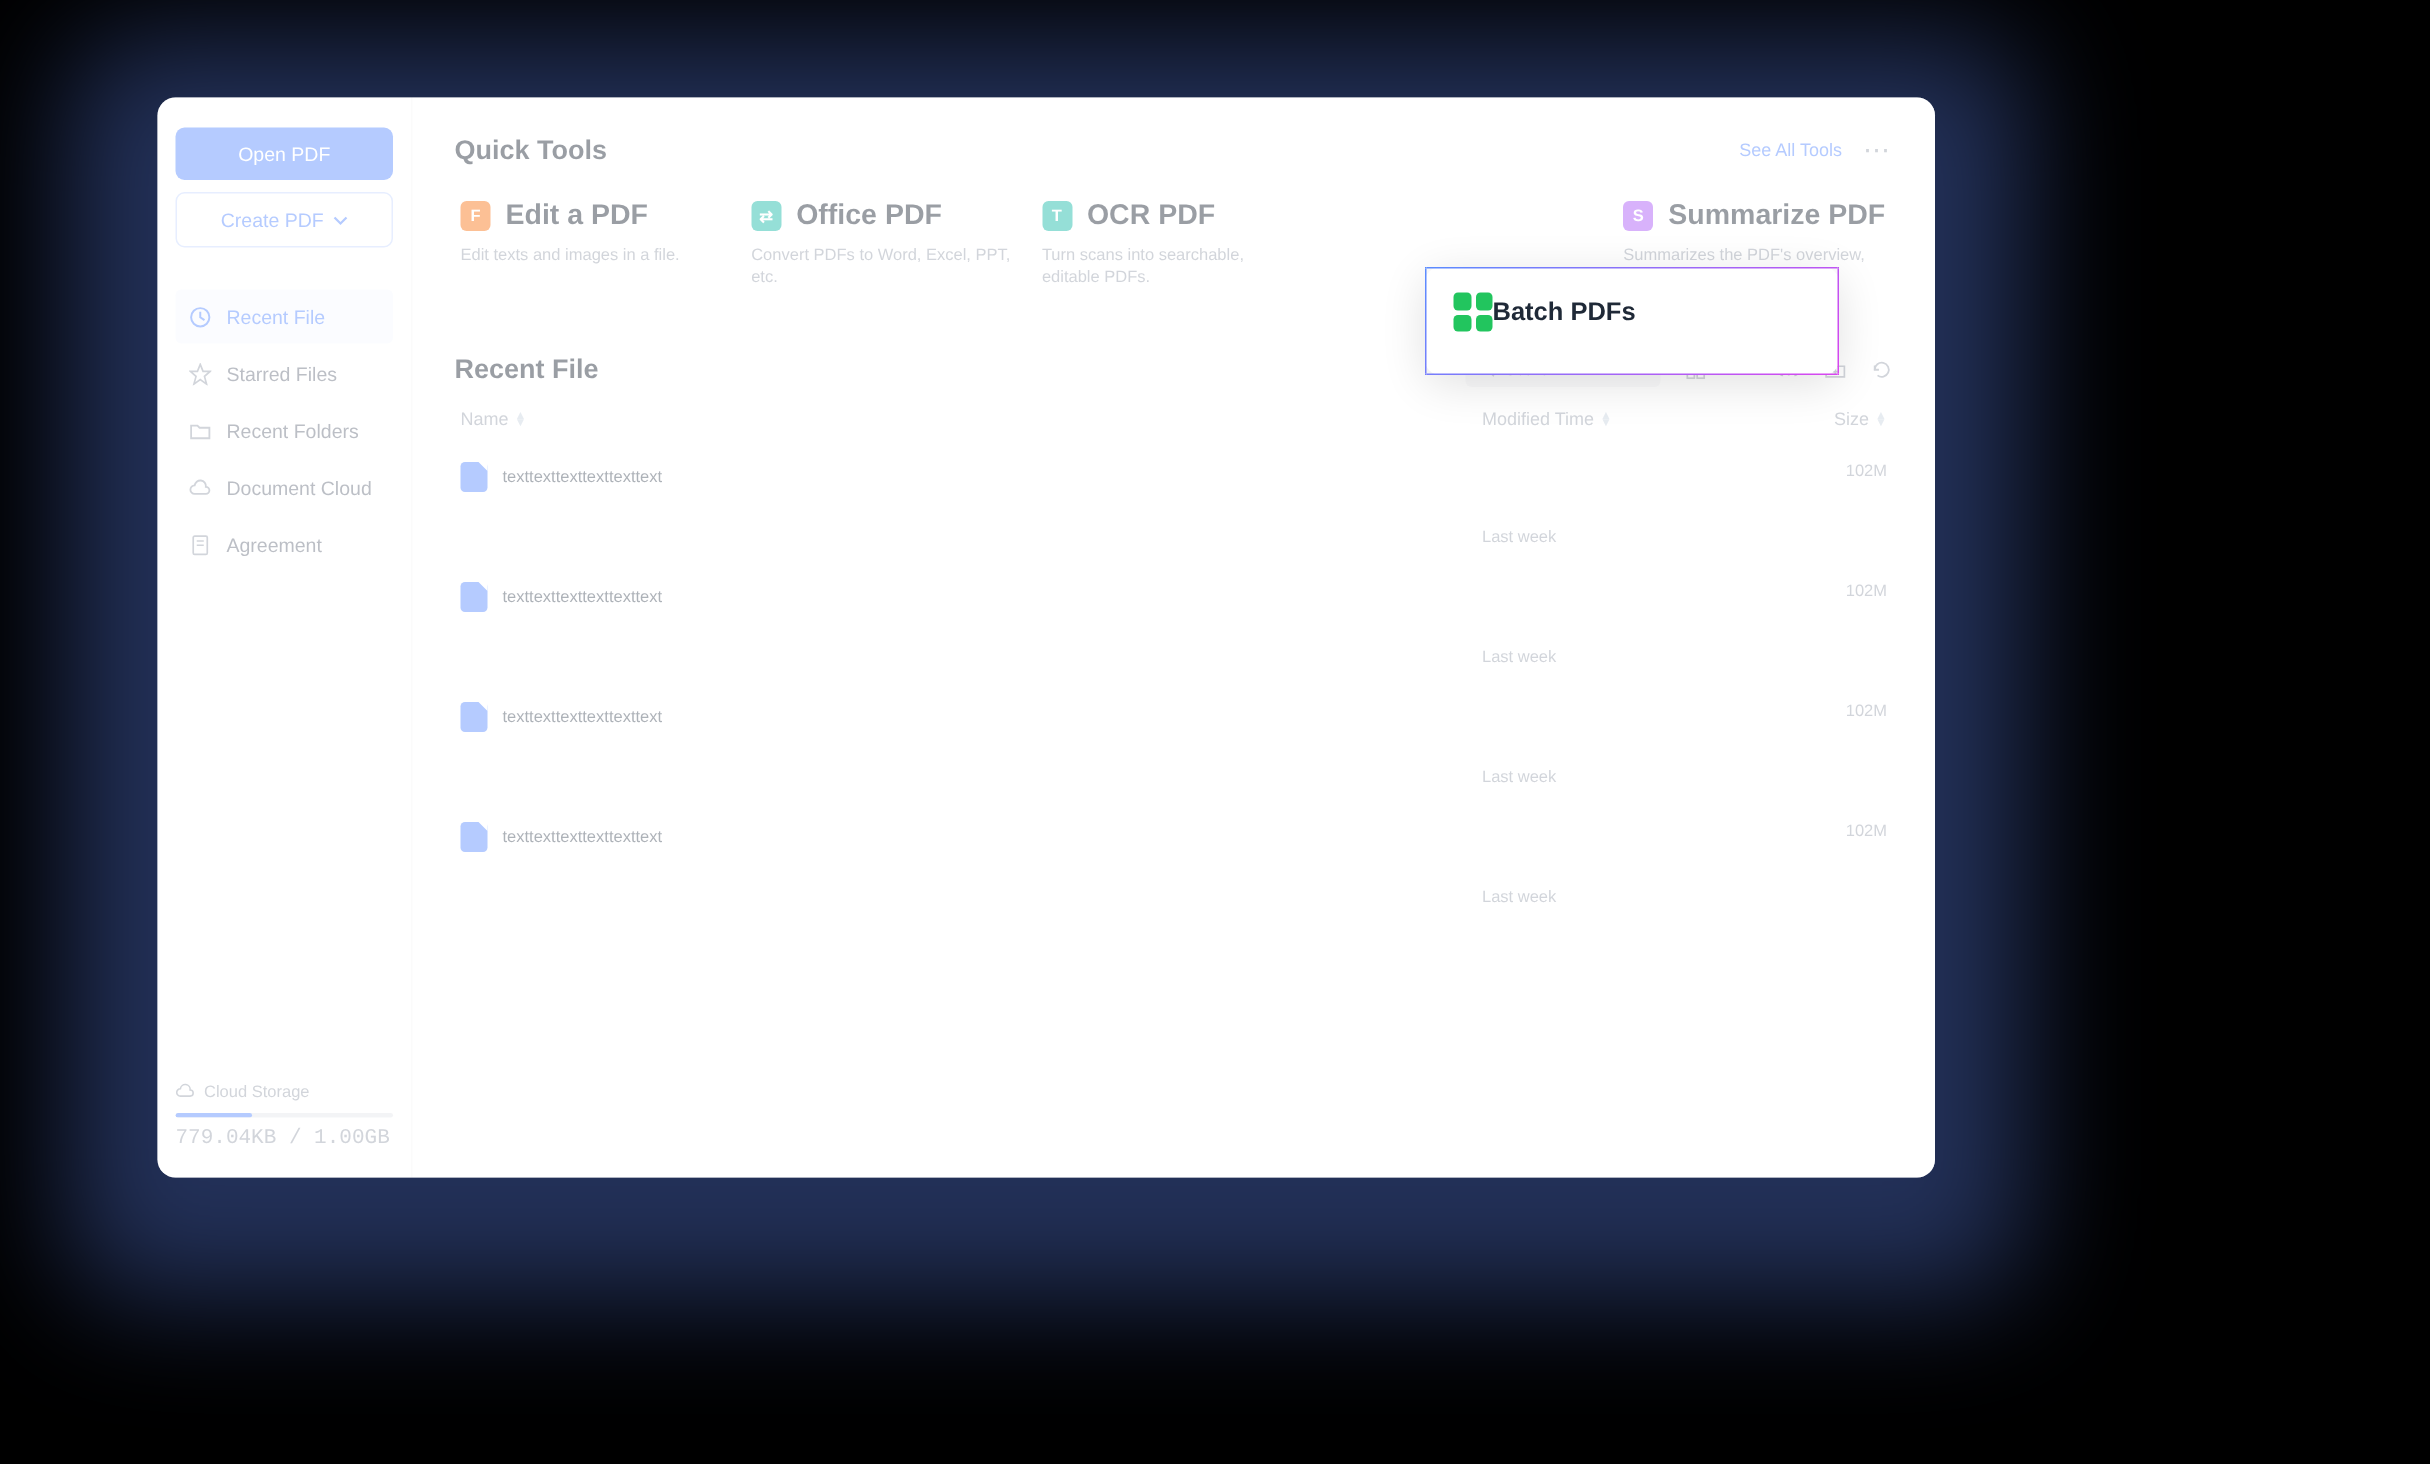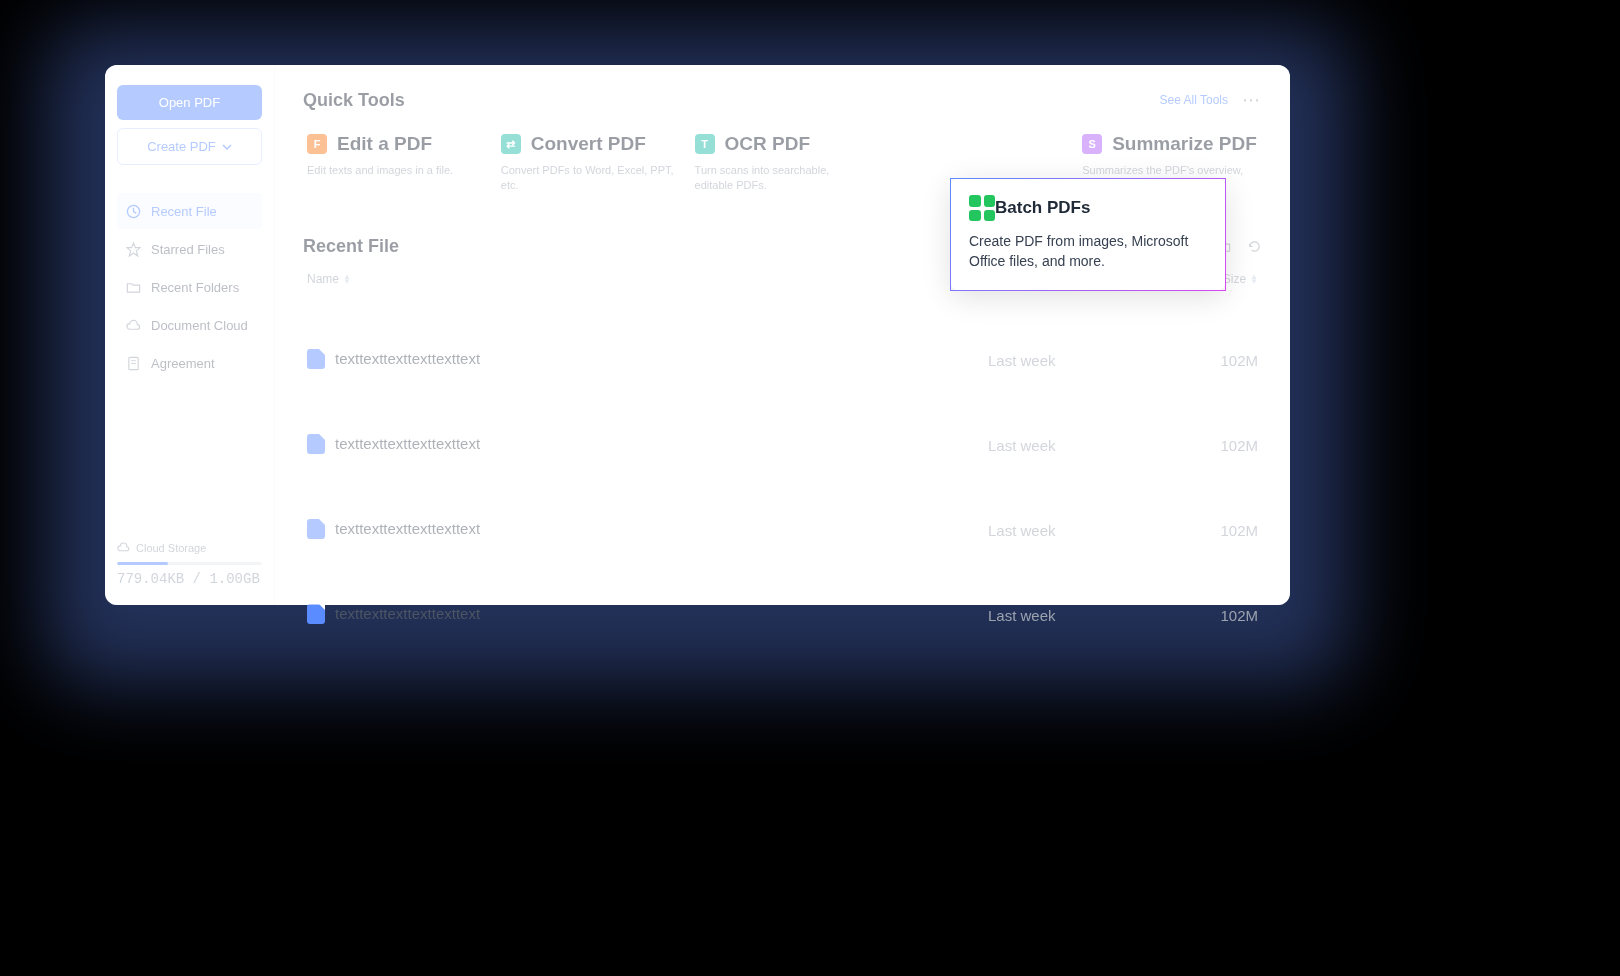--- a/index.html
+++ b/index.html
@@ -2,21 +2,21 @@
 <html><head>
   <meta charset="utf-8">
   <style>
     * { margin: 0; padding: 0; box-sizing: border-box; font-family: -apple-system, BlinkMacSystemFont, 'Segoe UI', Arial, sans-serif; }
     body { background: #000; width: 1620px; height: 976px; position: relative; }
     .app-window {
       position: absolute;
       left: 105px;
       top: 65px;
       width: 1185px;
-      height: 540px;
+      height: 720px;
       background: #fff;
       border-radius: 12px;
       display: flex;
       box-shadow: 0 20px 80px 60px rgba(100,140,255,0.35);
     }
     .backdrop-overlay {
       position: absolute;
       inset: 0;
       background: rgba(255,255,255,0.55);
       border-radius: 12px;
@@ -116,23 +116,23 @@
       padding: 14px 4px 10px 4px;
       font-size: 12px;
       color: #9ca3af;
     }
     .col-name { flex: 1; display: flex; align-items: center; gap: 4px; }
     .col-time { width: 200px; display: flex; align-items: center; gap: 4px; }
     .col-size { width: 70px; text-align: right; display: flex; align-items: center; justify-content: flex-end; gap: 4px; }
     .sort-caret { display: inline-flex; flex-direction: column; line-height: 5px; font-size: 8px; color: #cbd5e1; }
     .file-row {
       display: flex;
-      align-items: flex-end;
+      align-items: flex-start;
       padding: 12px 4px;
-      font-size: 15px;
+      font-size: 11px;
       color: #4b5563;
     }
     .file-name-cell { flex: 1; display: flex; align-items: center; gap: 10px; }
     .file-icon { width: 18px; height: 20px; background: #5b8cff; border-radius: 3px; position: relative; }
     .file-icon::after { content: ''; position: absolute; right: 0; top: 0; border-top: 6px solid #fff; border-left: 6px solid transparent; }
     .file-time-cell { width: 200px; color: #9ca3af; margin-top: 44px; }
     .file-size-cell { width: 70px; text-align: right; color: #9ca3af; }
     
     .tooltip-card {
       position: absolute;
@@ -238,21 +238,21 @@
         <div class="tool-card">
           <div class="tool-head">
             <div class="tool-icon" style="background:#f97316">F</div>
             <div class="tool-title">Edit a PDF</div>
           </div>
           <div class="tool-desc">Edit texts and images in a file.</div>
         </div>
         <div class="tool-card">
           <div class="tool-head">
             <div class="tool-icon" style="background:#14b8a6">⇄</div>
-            <div class="tool-title">Convert PDF</div>
+            <div class="tool-title">Office PDF</div>
           </div>
           <div class="tool-desc">Convert PDFs to Word, Excel, PPT, etc.</div>
         </div>
         <div class="tool-card">
           <div class="tool-head">
             <div class="tool-icon" style="background:#14b8a6">T</div>
             <div class="tool-title">OCR PDF</div>
           </div>
           <div class="tool-desc">Turn scans into searchable, editable PDFs.</div>
         </div>
@@ -378,15 +378,14 @@
   <div class="tooltip-card">
     <div class="tooltip-head">
       <div class="tooltip-icon">
           <span></span>
           <span></span>
           <span></span>
           <span></span>
         </div>
       <div class="tooltip-title">Batch PDFs</div>
     </div>
-    <div class="tooltip-desc">Create PDF from images, Microsoft Office files, and more.</div>
   </div>
 </div>
 
 </body></html>

